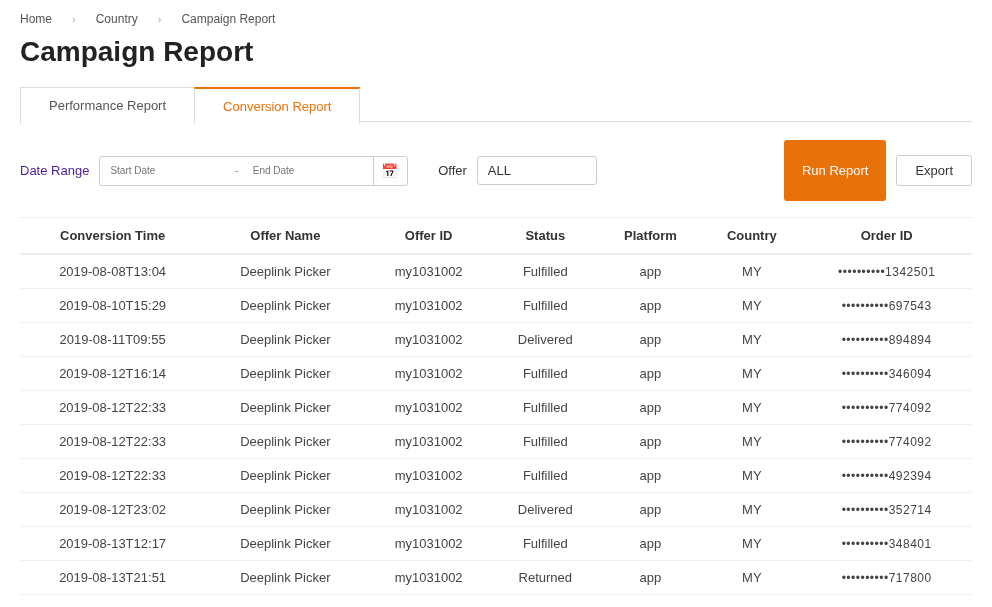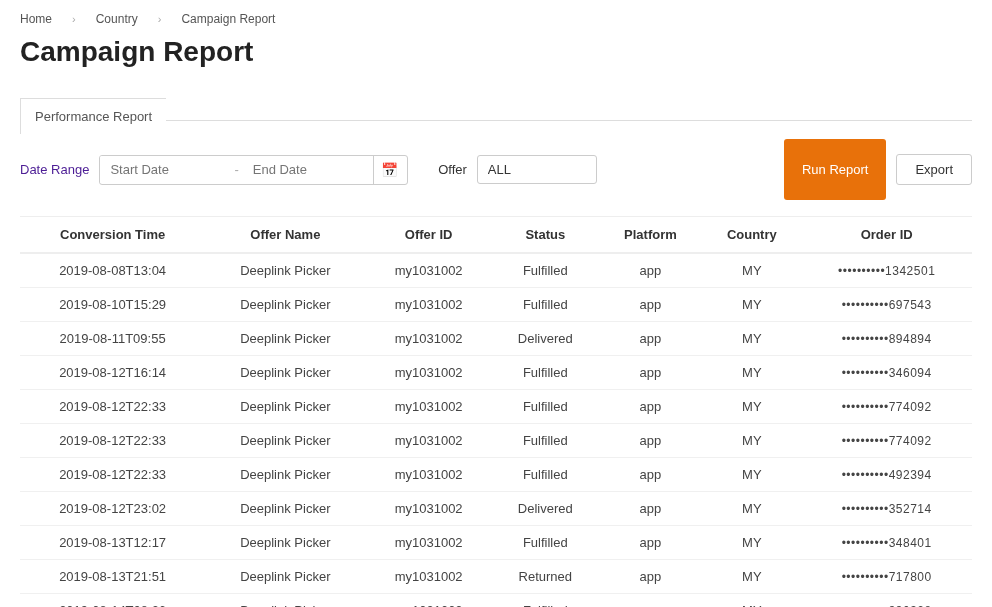--- a/index.html
+++ b/index.html
@@ -8,29 +8,29 @@
     
     .breadcrumb { display: flex; align-items: center; gap: 20px; font-size: 12px; color: #555; margin-bottom: 10px; }
     .breadcrumb a { color: #555; text-decoration: none; }
     .breadcrumb-sep { color: #aaa; font-size: 11px; }
 
     
     .page-title { font-size: 28px; font-weight: bold; color: #222; margin-bottom: 16px; }
 
     
     .tabs { display: flex; border-bottom: 1px solid #ddd; margin-bottom: 18px; }
-    .tab { padding: 10px 14px; cursor: pointer; font-size: 13px; color: #555; border: 1px solid #ddd; border-bottom: none; background: #fff; margin-right: 0; position: relative; top: 14px; }
+    .tab { padding: 10px 28px; cursor: pointer; font-size: 13px; color: #555; border: 1px solid #ddd; border-bottom: none; background: #fff; margin-right: 0; position: relative; top: 3px; }
     .tab:first-child { border-right: none; }
     .tab.active { color: #e8710a; border-top: 2px solid #e8710a; background: #fff; font-weight: normal; }
 
     
     .filter-bar { display: flex; align-items: center; gap: 10px; margin-bottom: 16px; }
     .filter-label { font-size: 13px; color: #4c1d95; }
     .date-range-wrap { display: flex; align-items: center; border: 1px solid #ccc; border-radius: 3px; overflow: hidden; }
-    .date-input { border: none; outline: none; padding: 6px 10px; font-size: 13px; width: 130px; color: #ef4444; }
+    .date-input { border: none; outline: none; padding: 6px 10px; font-size: 10px; width: 130px; color: #ef4444; }
     .date-sep { color: #aaa; padding: 0 4px; }
     .date-icon { padding: 6px 8px; color: #aaa; font-size: 14px; border-left: 1px solid #ccc; }
     .offer-label { font-size: 13px; color: #333; margin-left: 20px; }
     .offer-select { border: 1px solid #ccc; border-radius: 3px; padding: 6px 10px; font-size: 13px; color: #333; width: 120px; }
     .spacer { flex: 1; }
     .btn-run { background: #e8710a; color: #fff; border: none; border-radius: 3px; padding: 23px 18px; font-size: 13px; cursor: pointer; }
     .btn-export { background: #fff; color: #333; border: 1px solid #ccc; border-radius: 3px; padding: 7px 18px; font-size: 13px; cursor: pointer; }
 
     
     .report-table { width: 100%; border-collapse: collapse; font-size: 13px; }
@@ -50,20 +50,21 @@
   <span class="breadcrumb-sep">›</span>
   <a href="#">Country</a>
   <span class="breadcrumb-sep">›</span>
   <span>Campaign Report</span>
 </nav>
 
 <h1 class="page-title">Campaign Report</h1>
 
 <div class="tabs">
   <div class="tab">Performance Report</div>
+  <div class="tab active">Conversion Report</div>
 </div>
 
 <div class="filter-bar">
   <span class="filter-label">Date Range</span>
   <div class="date-range-wrap">
     <input type="text" class="date-input" placeholder="Start Date" style="">
     <span class="date-sep">-</span>
     <input type="text" class="date-input" placeholder="End Date" style="">
     <span class="date-icon">📅</span>
   </div>

